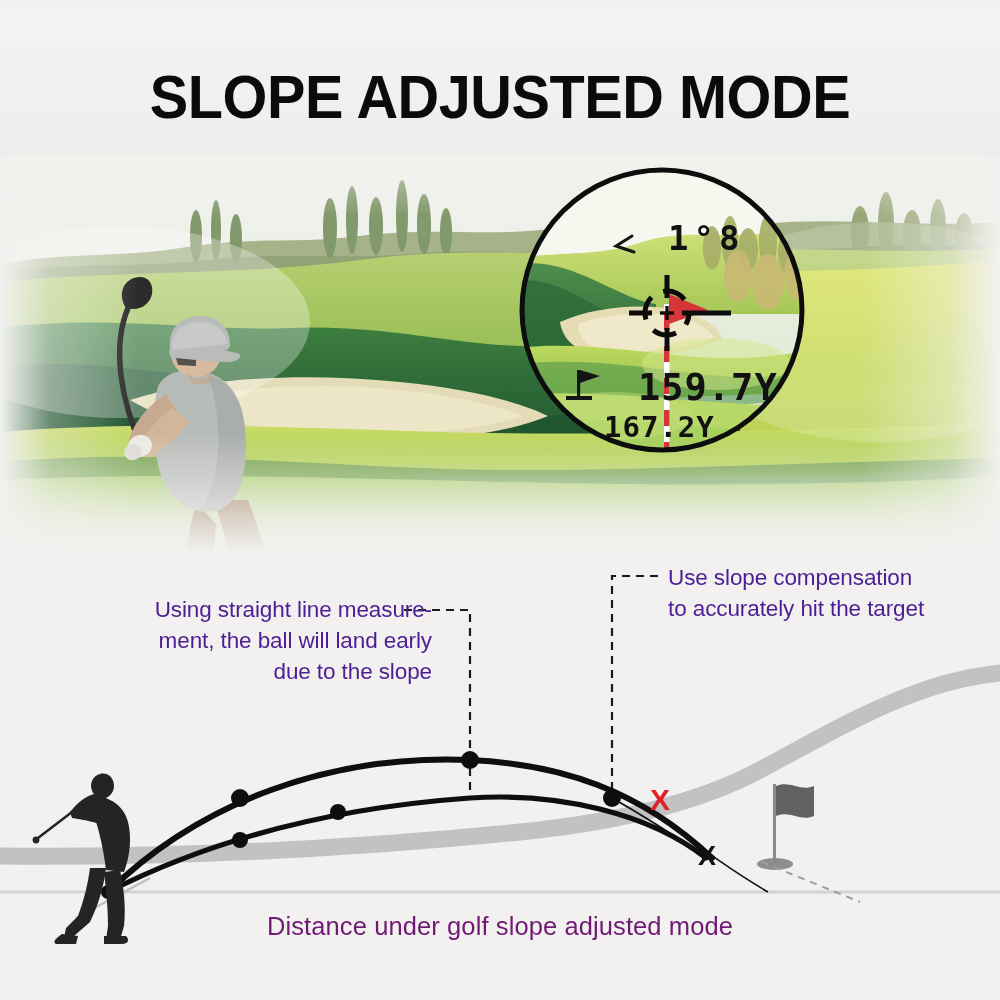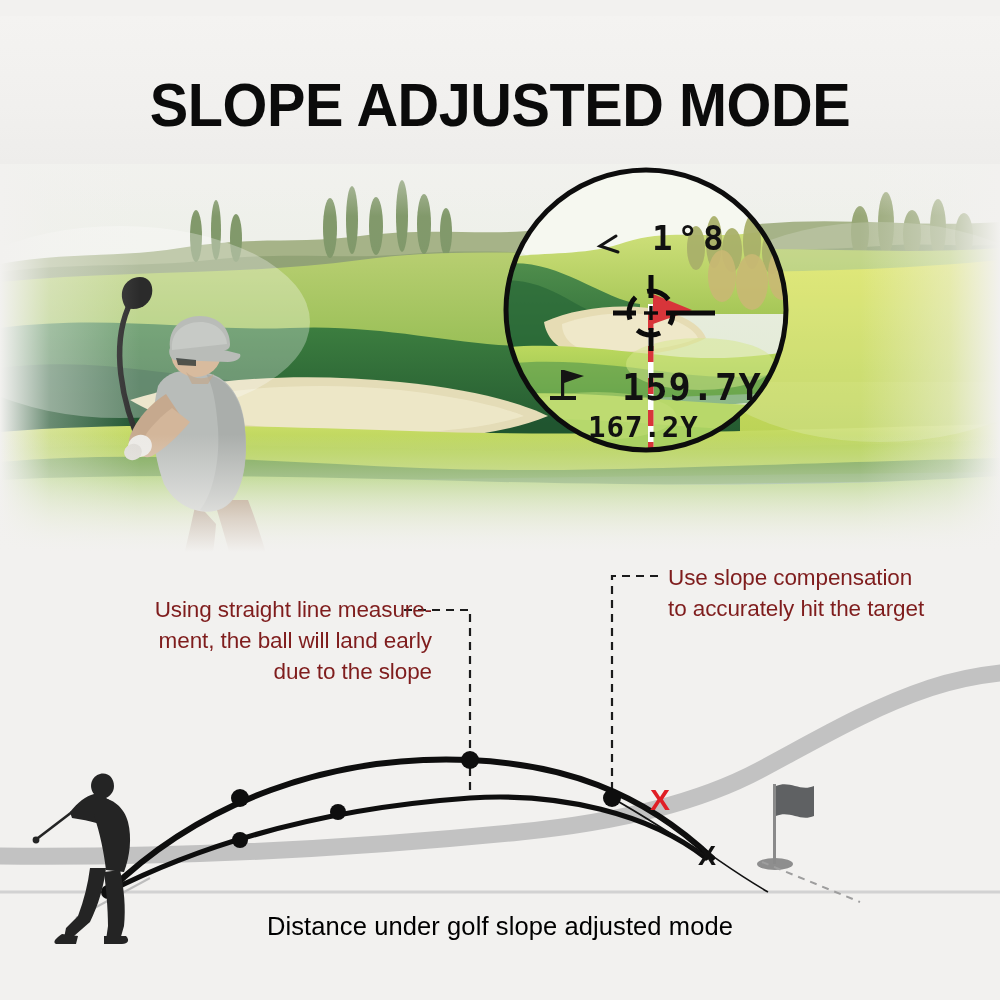--- a/index.html
+++ b/index.html
@@ -6,21 +6,21 @@
   body{
     width:1000px;height:1000px;
     background:#f2f1ef;
     font-family:"Liberation Sans",sans-serif;
     overflow:hidden;
   }
   #page{position:relative;width:1000px;height:1000px;overflow:hidden;background:#f2f1ef;}
 
   
   #title-bar{
-    position:absolute;left:0;top:16px;width:1000px;height:148px;
+    position:absolute;left:0;top:8px;width:1000px;height:148px;
     background:linear-gradient(180deg,#f4f3f1 0%,#f1f0ee 60%,#eeedeb 100%);
     z-index:40;
   }
   #page-title{
     position:absolute;left:0;top:58px;width:1000px;
     text-align:center;
     font-family:"Liberation Sans",sans-serif;
     font-weight:700;
     font-size:62px;
     letter-spacing:-0.5px;
@@ -43,46 +43,46 @@
     pointer-events:none;
     background:
       linear-gradient(180deg, rgba(242,241,239,1) 0%, rgba(242,241,239,0.55) 7%, rgba(242,241,239,0) 20%,
                               rgba(242,241,239,0) 72%, rgba(242,241,239,0.75) 92%, rgba(242,241,239,1) 100%),
       linear-gradient(90deg, rgba(242,241,239,1) 0%, rgba(242,241,239,0.35) 5%, rgba(242,241,239,0) 14%,
                              rgba(242,241,239,0) 86%, rgba(242,241,239,0.45) 95%, rgba(242,241,239,1) 100%);
   }
 
   
   #scope{
-    position:absolute;left:500px;top:164px;width:292px;height:292px;z-index:30;
+    position:absolute;left:516px;top:164px;width:292px;height:292px;z-index:30;
   }
   #scope svg{display:block;}
 
   
   #diagram{
     position:absolute;left:0;top:540px;width:1000px;height:460px;z-index:25;
   }
   #diagram svg{display:block;width:1000px;height:460px;}
 
   
   .annot{
     position:absolute;z-index:35;
-    color:#7f1d1d;
+    color:#4c1d95;
     font-family:"Liberation Sans",sans-serif;
     font-size:22.5px;
     line-height:31px;
     letter-spacing:-0.1px;
     white-space:pre-line;
   }
   #annot-left{left:102px;top:594px;width:330px;text-align:right;}
   #annot-right{left:668px;top:562px;width:300px;}
 
   #caption{
     position:absolute;left:0;top:912px;width:1000px;text-align:center;z-index:35;
-    color:#000000;
+    color:#701a75;
     font-family:"Liberation Sans",sans-serif;
     font-size:25.5px;
     letter-spacing:0.1px;
   }
 
   
   .lcd{
     font-family:"DejaVu Sans Mono","Liberation Mono",monospace;
     fill:#111;
     font-weight:700;

